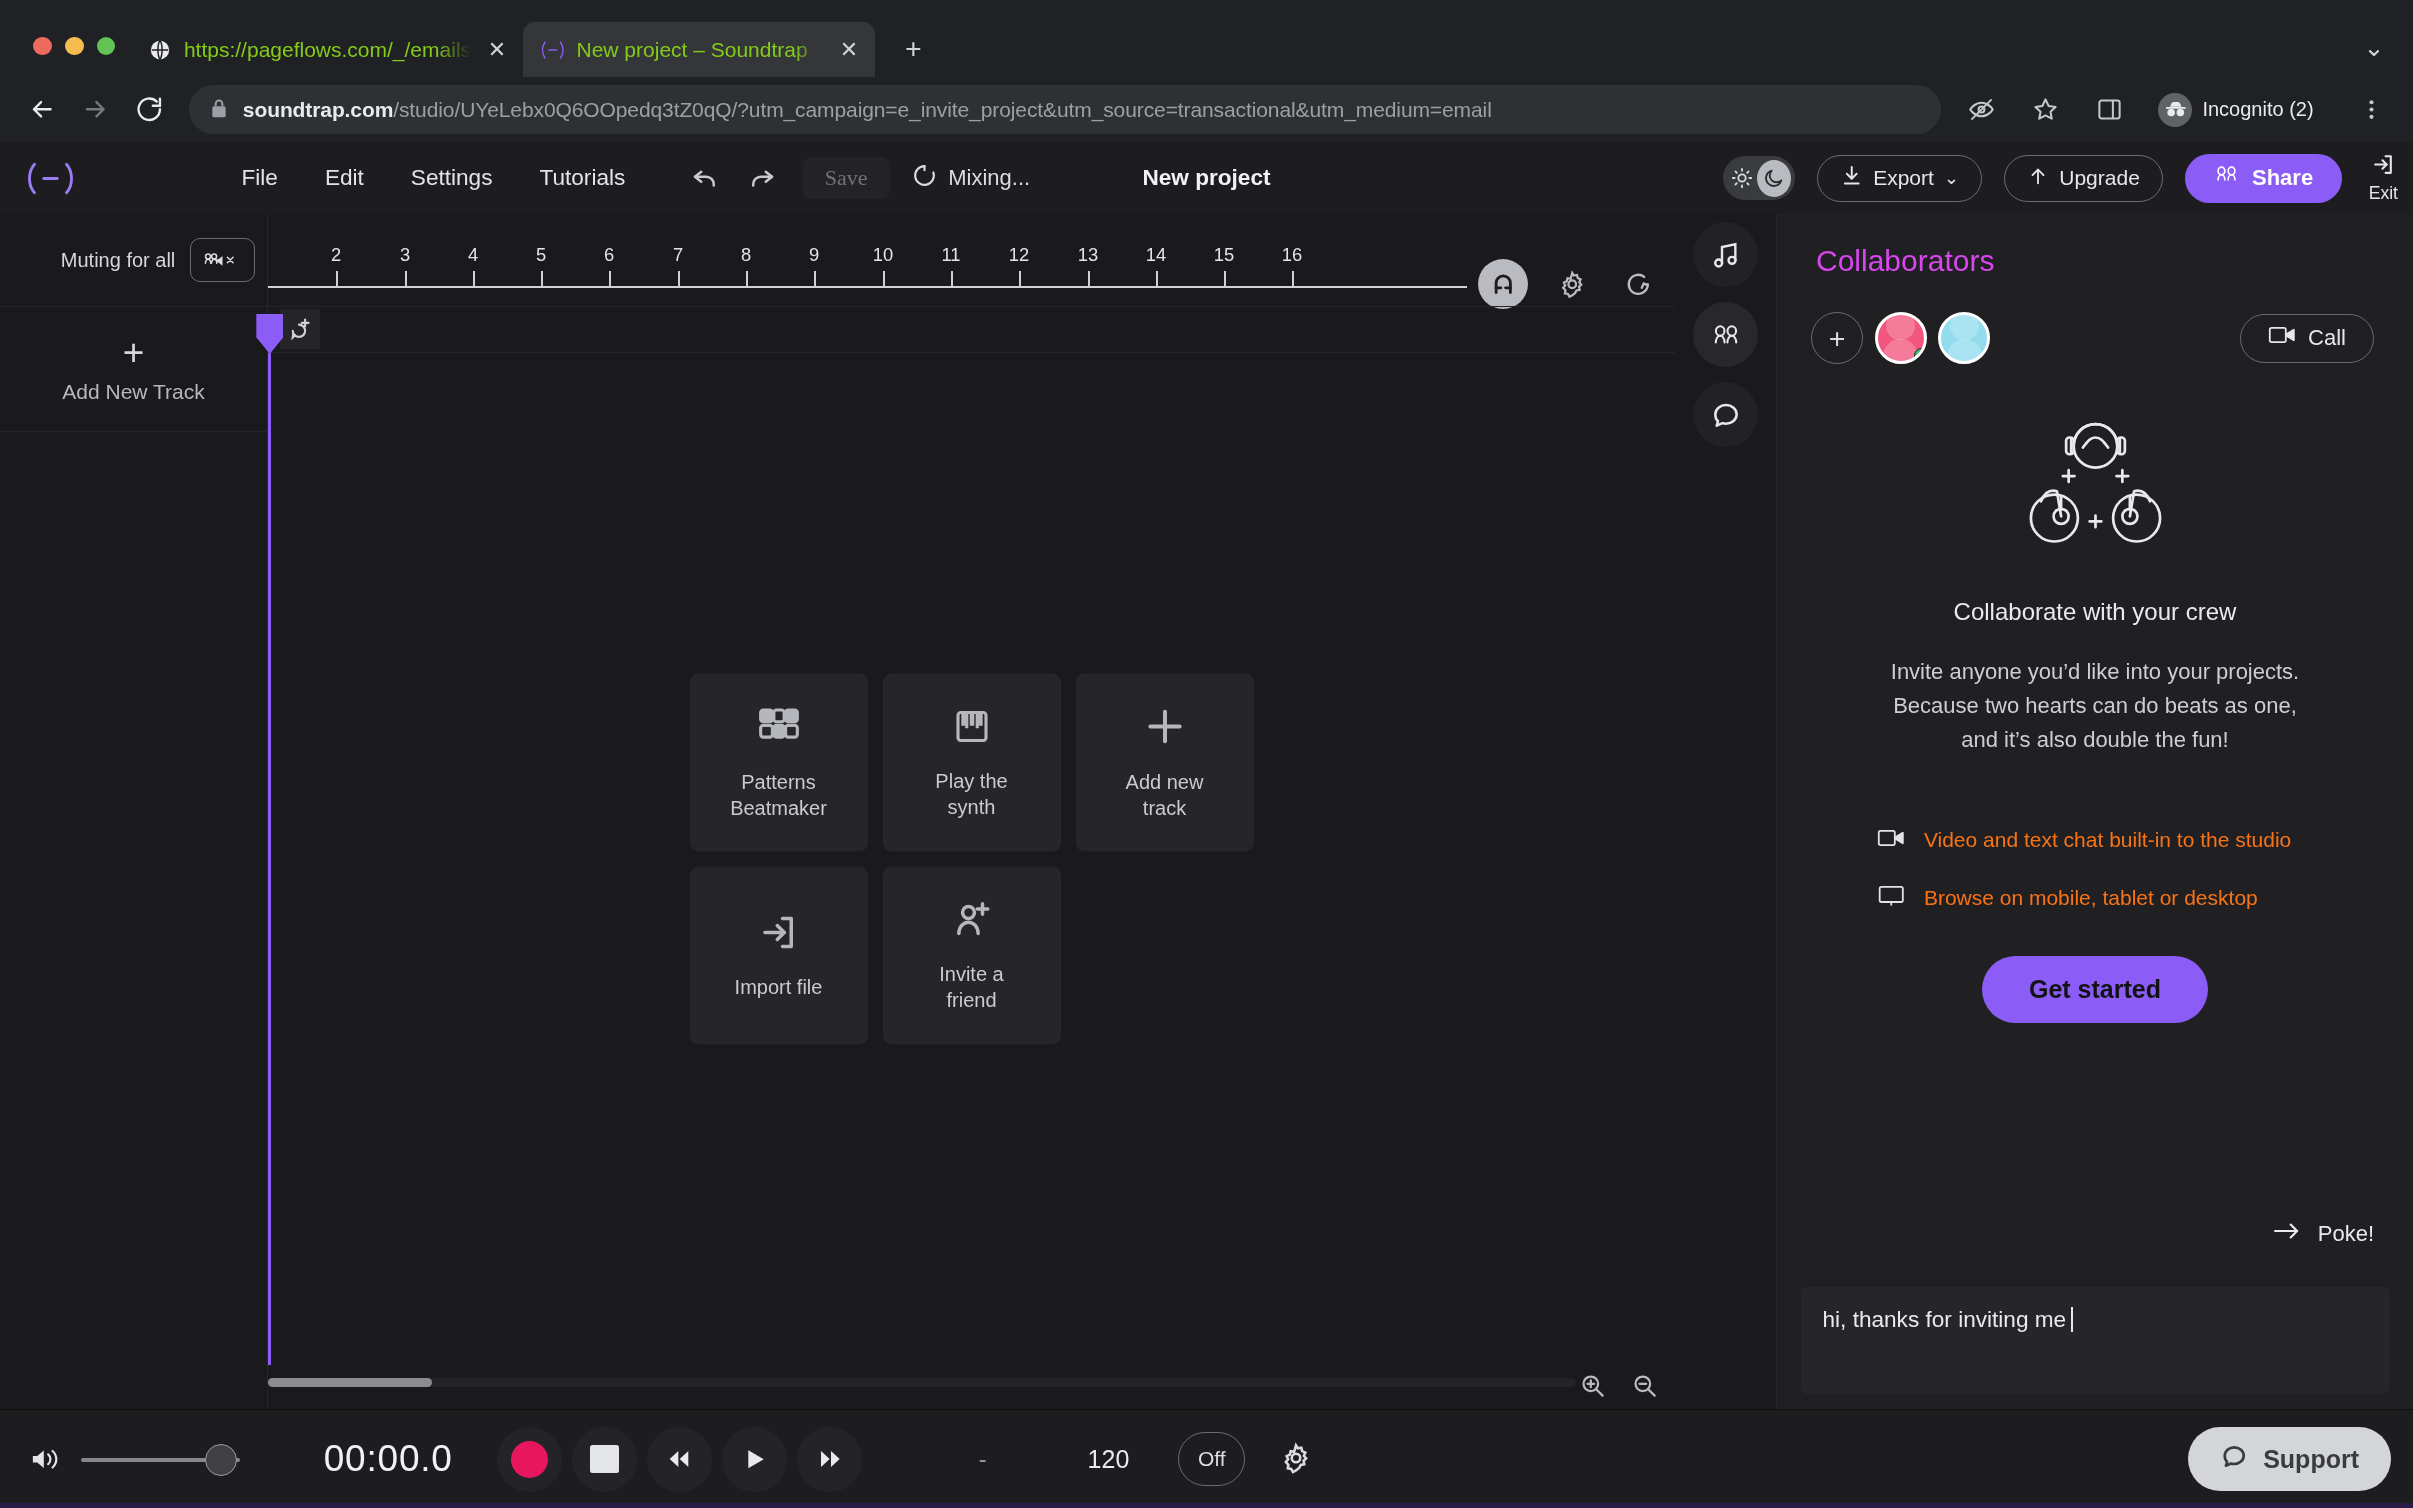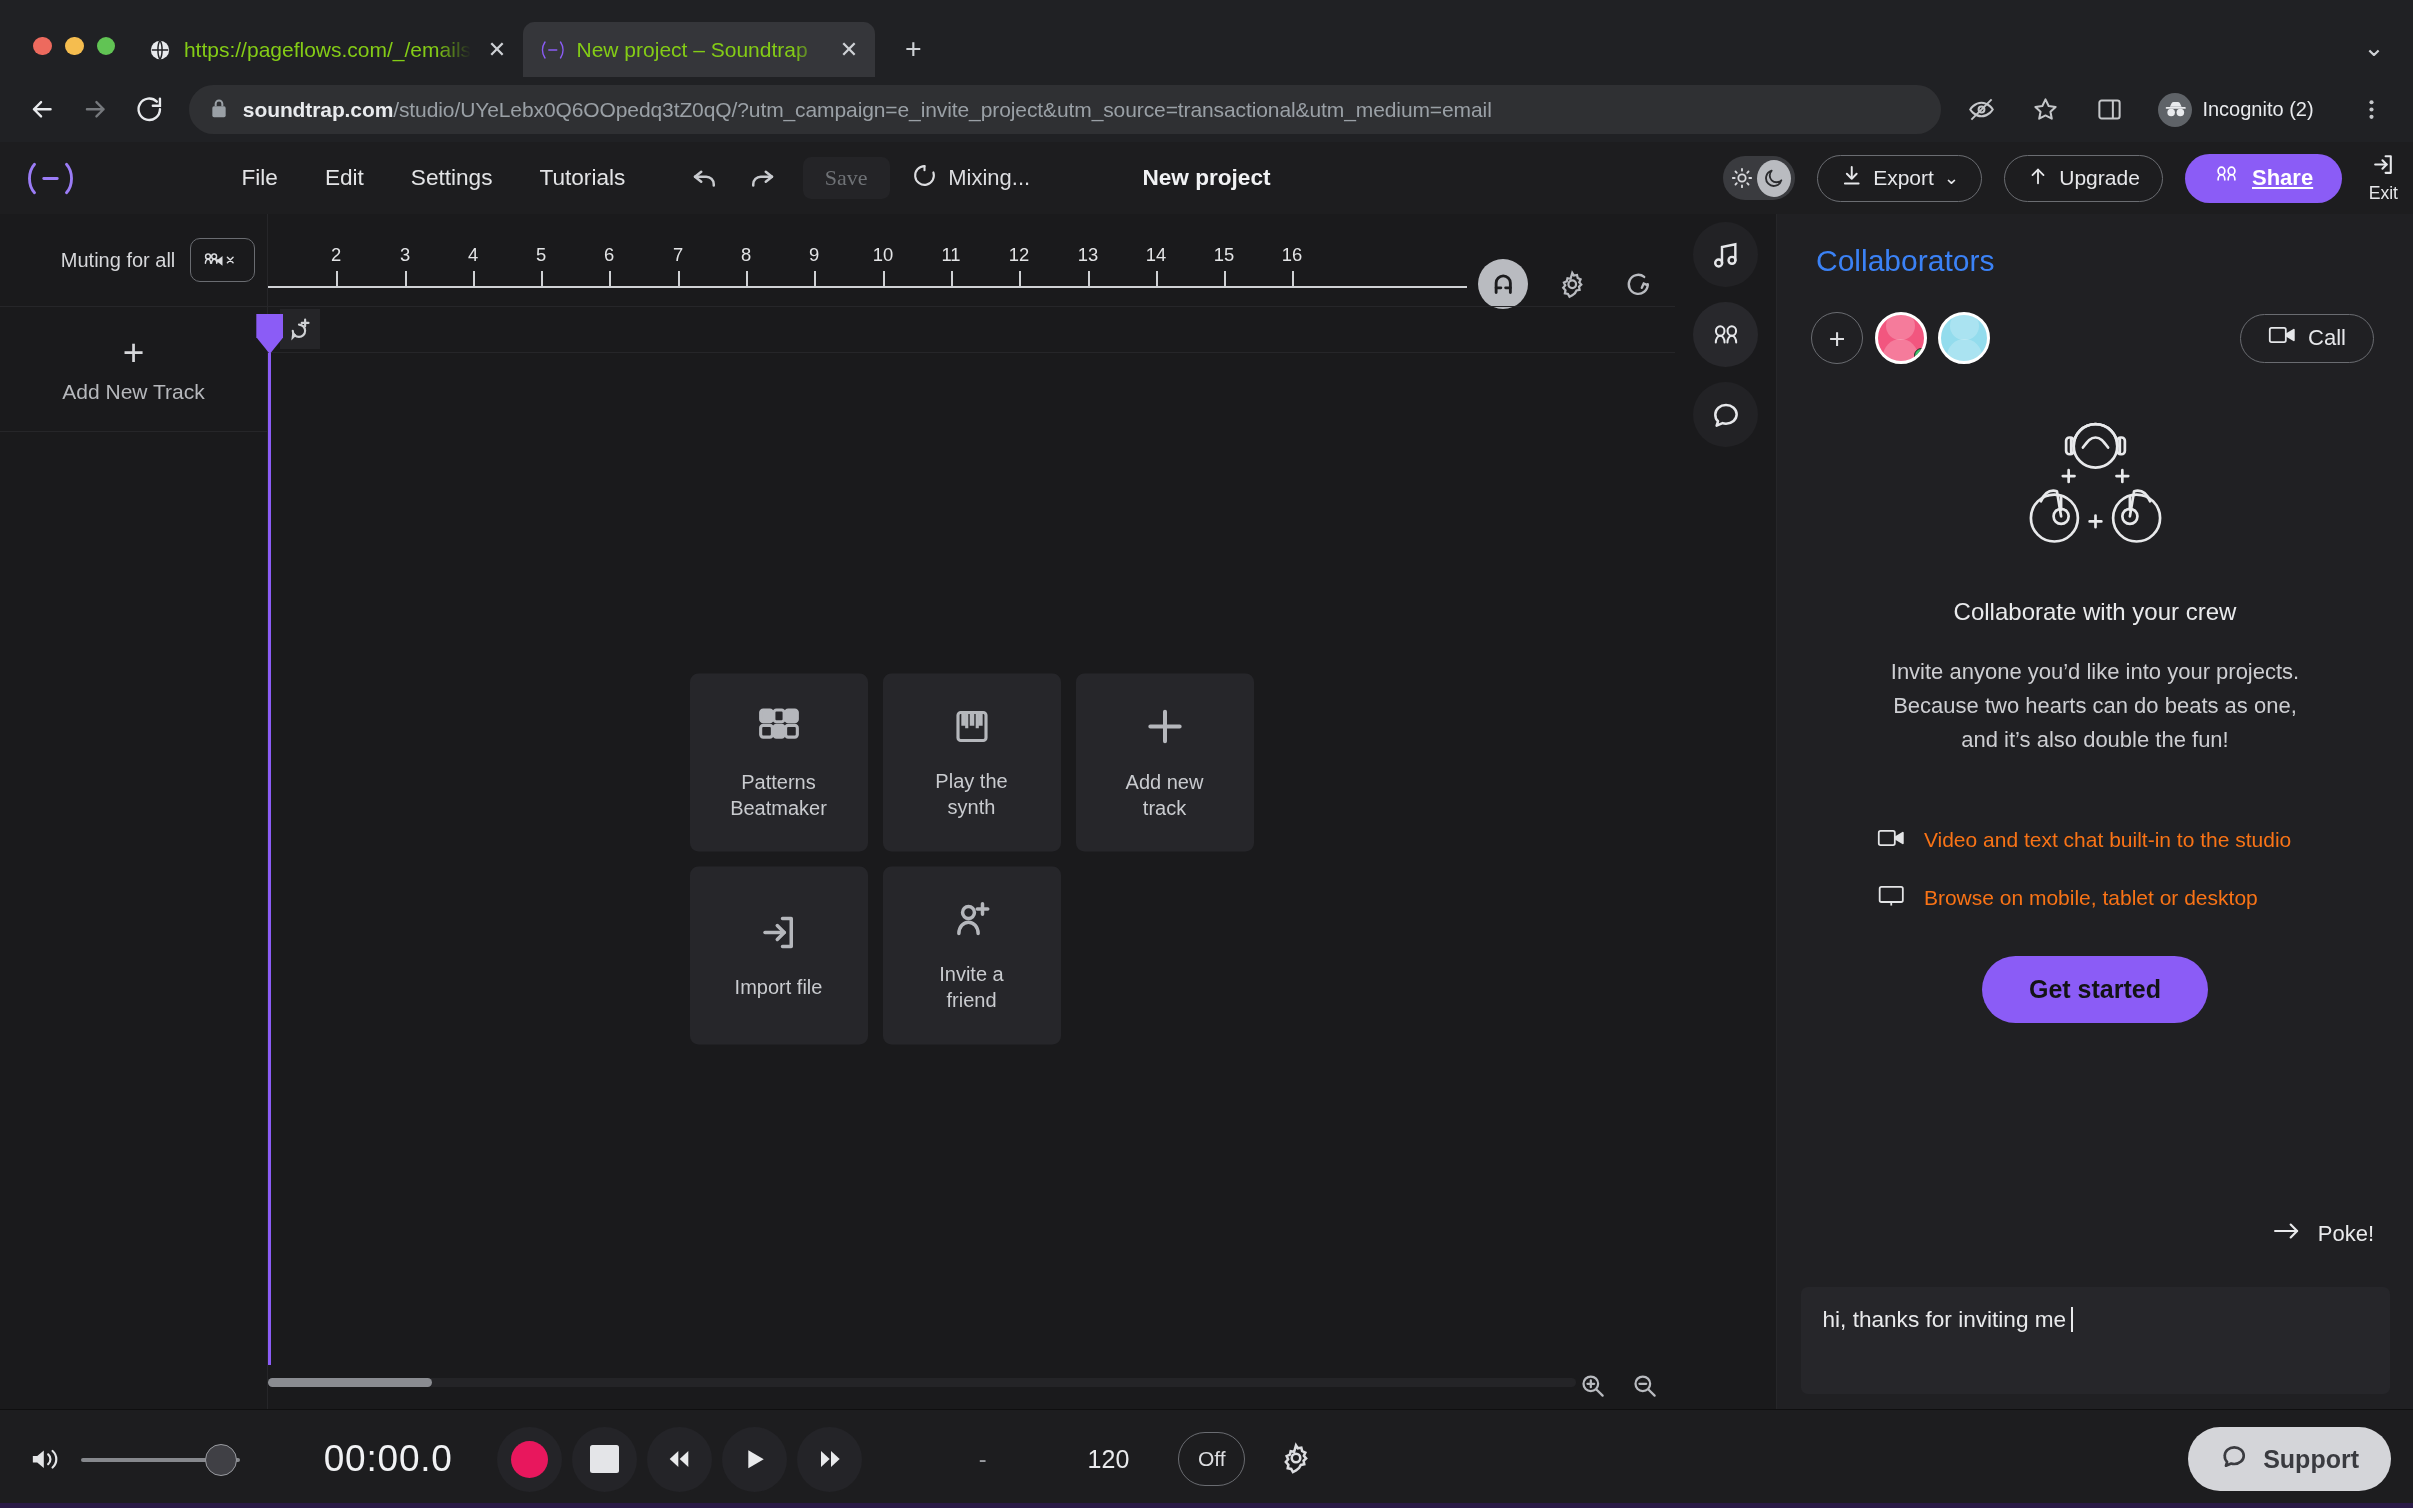--- a/index.html
+++ b/index.html
@@ -69,21 +69,21 @@
     padding: 0 3.4px; position:relative;
   }
   .theme-toggle .sun{ width:34px;height:34px; display:flex;align-items:center;justify-content:center; color:#d8d9dd;}
   .theme-toggle .knob{ width:37px;height:37px;border-radius:50%; background:#b9bbc0; display:flex;align-items:center;justify-content:center; color:#2a2b2e;}
   .pill-btn {
     height:47px; border:1.3px solid #6b6d72; border-radius:25px; color:#e6e7ea; font-size:21px;
     display:flex; align-items:center; gap:10px; padding: 0 22px;
   }
   .share-btn {
     height:49px; border-radius:25px; background:#8b5cf6; color:#fff; font-size:22px; font-weight:600;
-    display:flex; align-items:center; gap:11.7px; padding: 0 28.5px; text-decoration: underline;
+    display:flex; align-items:center; gap:11.7px; padding: 0 28.5px;
   }
   .exit-btn { display:flex; flex-direction:column; align-items:center; gap:1.7px; color:#e6e7ea; font-size:17.6px; padding-left:5px;}
 
   
   .work { flex: 1 1 auto; display:flex; position:relative; min-height:0;}
   .left-col { width:268px; flex:0 0 268px; border-right:0.8px solid #262629; display:flex; flex-direction:column;}
   .mute-row { height:92px; display:flex; align-items:center; justify-content:flex-end; padding-right:11.7px; gap:15px;}
   .mute-label { color:#d6d7da; font-size:20px; }
   .mute-pill { width:65px; height:44px; border:1.3px solid #6a6c71; border-radius:10px; display:flex;align-items:center;justify-content:center; color:#dcdde0;}
   .addtrack {
@@ -126,21 +126,21 @@
   .zoom-btns { position:absolute; right:11.7px; top:1.7px; display:flex; gap:15px; }
   .zoom-btn { width:37px;height:37px; display:flex;align-items:center;justify-content:center; color:#b9bbc0;}
 
   
   .rail { width:101px; flex:0 0 101px; display:flex; flex-direction:column; align-items:center; padding-top:8.4px; gap:15px; }
   .rail-btn { width:65px; height:65px; border-radius:50%; background:#222225; display:flex; align-items:center; justify-content:center; color:#e6e7ea;}
   .rail-btn.active { background:#28282c; }
 
   
   .panel { width:637px; flex:0 0 637px; background:#202023; display:flex; flex-direction:column; position:relative; border-left:0.8px solid #262629;}
-  .panel-title { color:#3b82f6; font-size:30px; padding: 30px 0 0 39px; }
+  .panel-title { color:#d946ef; font-size:30px; padding: 30px 0 0 39px; }
   .collab-row { display:flex; align-items:center; padding: 34px 39px 0 34px; }
   .avatar-add { width:52px; height:52px; border-radius:50%; border:1.3px solid #6a6c71; display:flex; align-items:center; justify-content:center; color:#dcdde0; font-size:28.5px; font-weight:300;}
   .avatar { width:52px; height:52px; border-radius:50%; border:3.4px solid #fff; margin-left:11.7px; position:relative; display:flex; align-items:flex-end; justify-content:center; overflow:hidden;}
   .avatar .head { width:28.5px; height:28.5px; border-radius:50%; background:rgba(255,255,255,0.22); position:absolute; top:-3.4px;}
   .avatar .body { width:35px; height:22px; border-radius:18.4px 18.4px 0 0; background:rgba(255,255,255,0.22);}
   .avatar .onlinedot { position:absolute; right:-5px; bottom:-1.7px; width:15px;height:15px;border-radius:50%; background:#3ec46d; border:1.7px solid #202023;}
   .call-btn { margin-left:auto; height:49px; border:1.3px solid #6a6c71; border-radius:25px; color:#e6e7ea; font-size:22px; display:flex; align-items:center; gap:11.7px; padding: 0 27px;}
 
   .panel-hero { display:flex; flex-direction:column; align-items:center; padding-top:50px; }
   .hero-title { color:#e9eaec; font-size:24px; margin-top:30px;}

